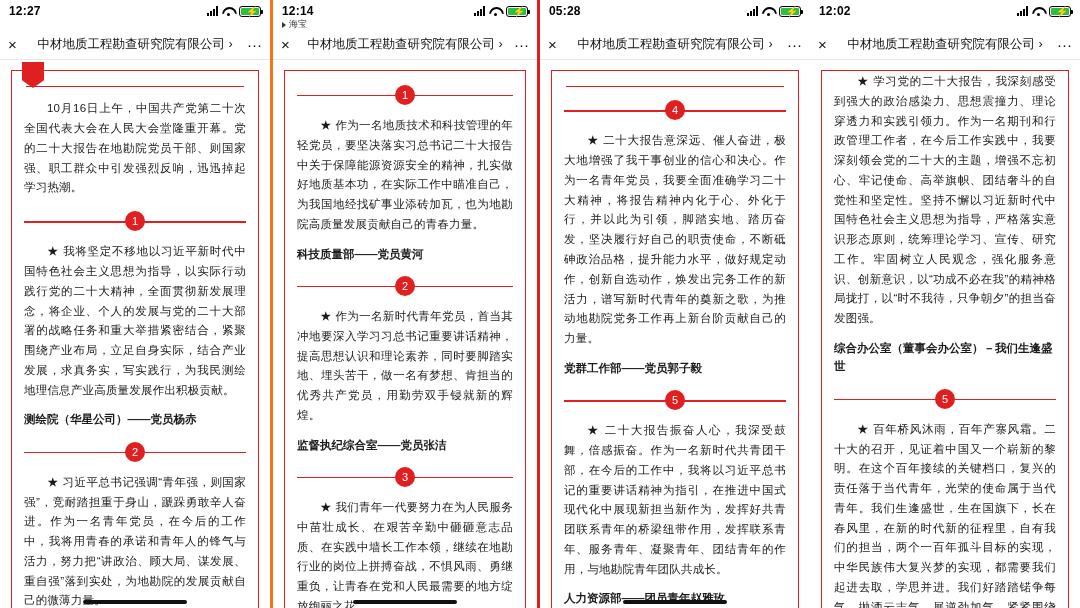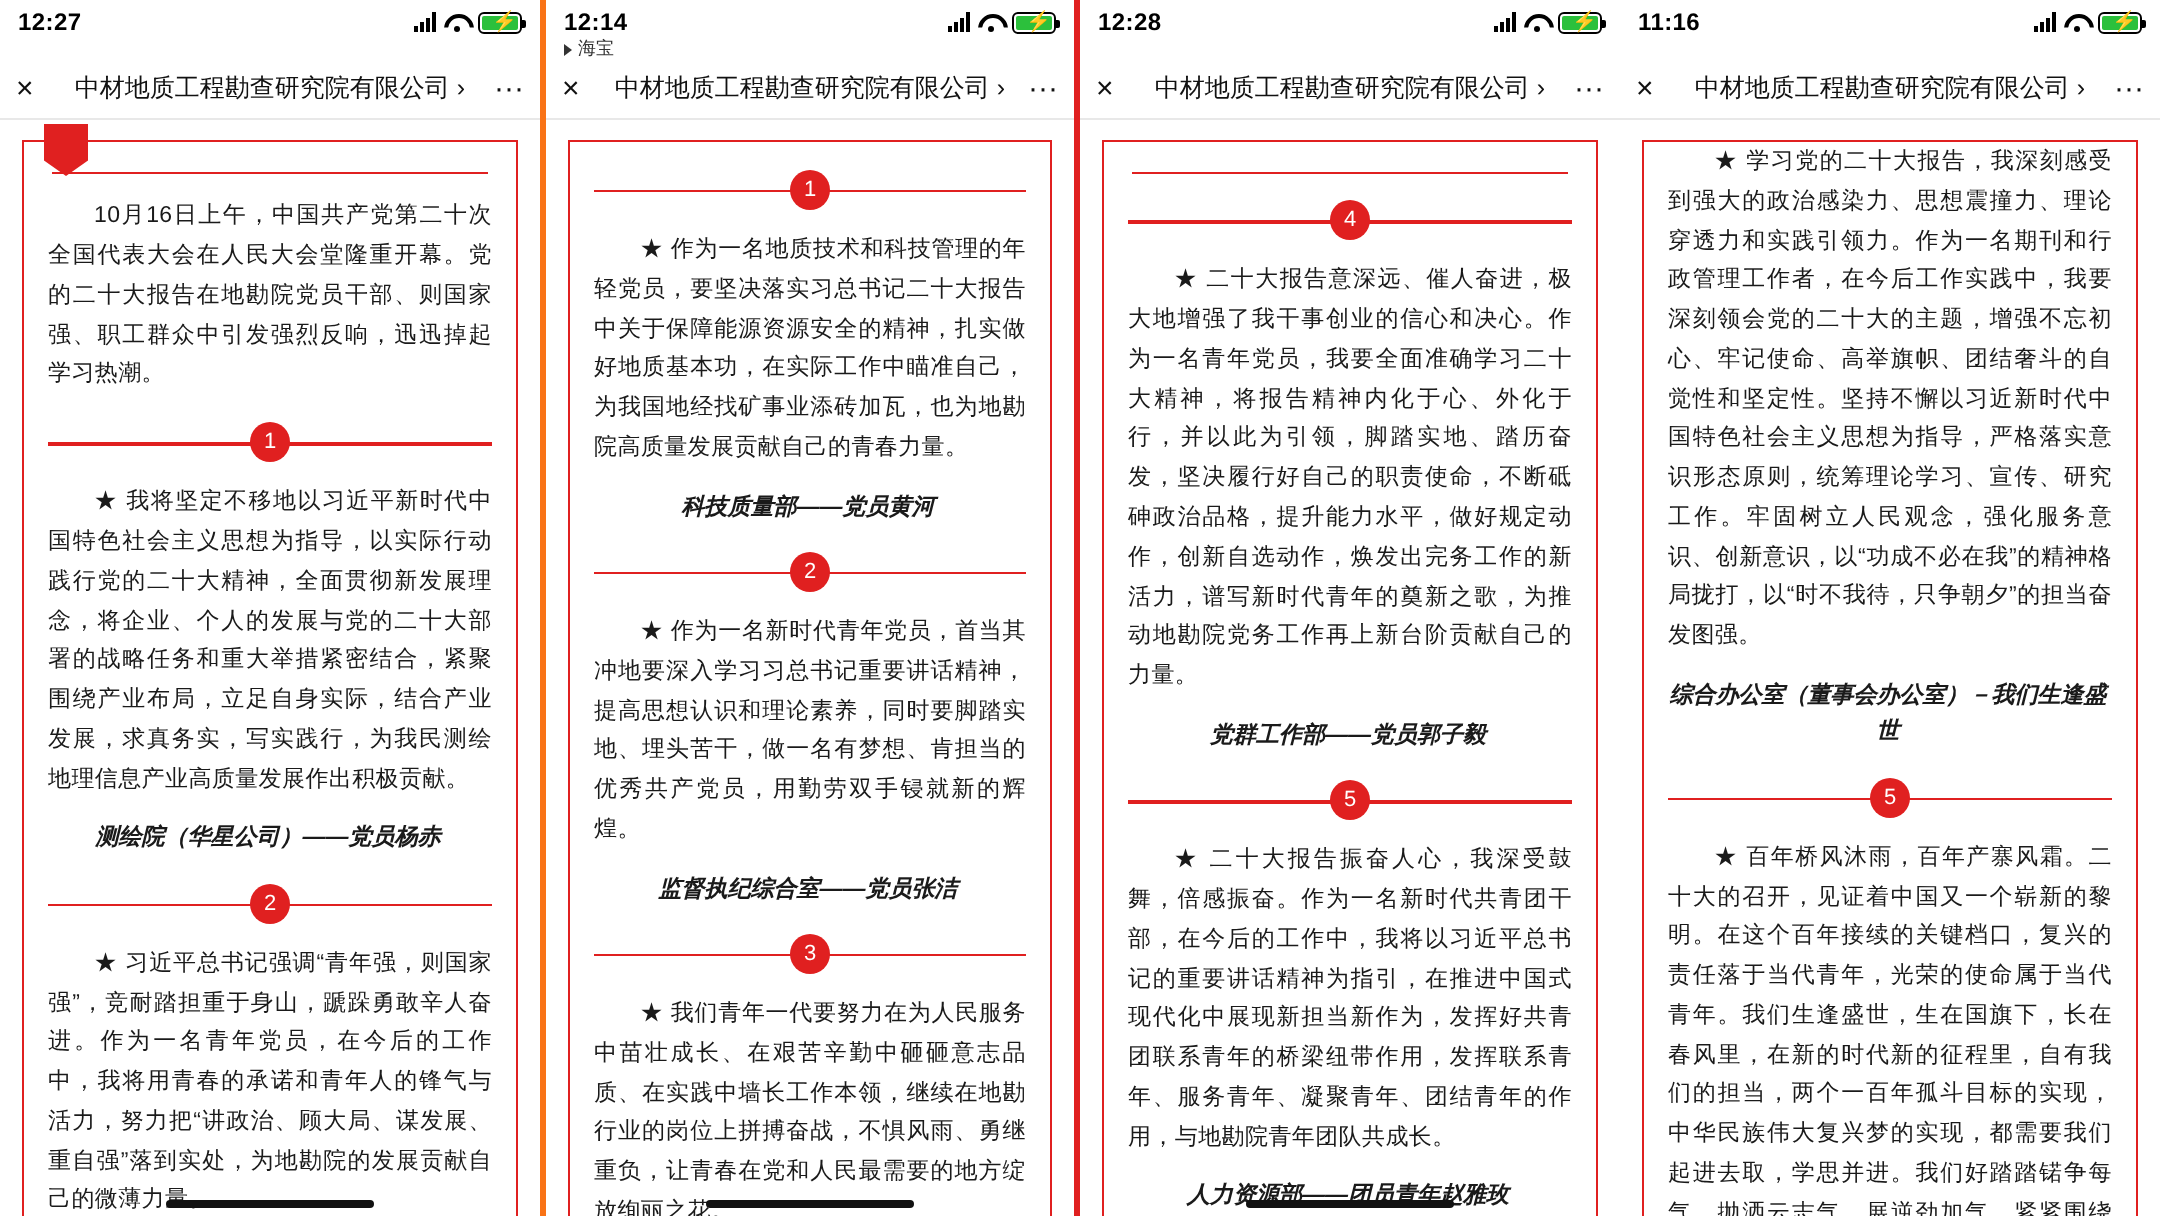--- a/index.html
+++ b/index.html
@@ -234,24 +234,23 @@
     color: #1a1a1a;
     text-align: justify;
     margin: 0 2px;
     letter-spacing: 0.2px;
   }
   .para.indent { text-indent: 2em; }
   .signature {
     font-size: 11.5px;
     font-weight: bold;
     color: #1a1a1a;
-    text-align: center;
+    text-align: left;
     margin: 10px 4px 0 2px;
     line-height: 1.6;
-    font-style: italic;
   }
   .homebar {
     position: absolute;
     left: 50%;
     transform: translateX(-50%);
     bottom: 4px;
     width: 104px;
     height: 4px;
     border-radius: 2px;
     background: #111;
@@ -345,21 +344,21 @@
           <div class="divider-with-node">
             <div class="numnode">3</div>
           </div>
           <div class="para indent">★ 我们青年一代要努力在为人民服务中苗壮成长、在艰苦辛勤中砸砸意志品质、在实践中墙长工作本领，继续在地勘行业的岗位上拼搏奋战，不惧风雨、勇继重负，让青春在党和人民最需要的地方绽放绚丽之花。</div>
         </div>
       </div>
       <div class="homebar"></div>
     </div>
     <div class="panel">
       <div class="statusbar">
-        <div class="clock">12:28</div>
+        <div class="clock">05:28</div>
         <div class="status-right">
           <div class="sig-bars">
             <i></i>
             <i></i>
             <i></i>
             <i></i>
           </div>
           <div class="wifi"></div>
           <div class="battery">
             <div class="fill" style="background: rgb(44, 192, 60); width: 100%;"></div>
@@ -386,21 +385,21 @@
             <div class="numnode">5</div>
           </div>
           <div class="para indent">★ 二十大报告振奋人心，我深受鼓舞，倍感振奋。作为一名新时代共青团干部，在今后的工作中，我将以习近平总书记的重要讲话精神为指引，在推进中国式现代化中展现新担当新作为，发挥好共青团联系青年的桥梁纽带作用，发挥联系青年、服务青年、凝聚青年、团结青年的作用，与地勘院青年团队共成长。</div>
           <div class="signature">人力资源部——团员青年赵雅玫</div>
         </div>
       </div>
       <div class="homebar"></div>
     </div>
     <div class="panel">
       <div class="statusbar">
-        <div class="clock">11:16</div>
+        <div class="clock">12:02</div>
         <div class="status-right">
           <div class="sig-bars">
             <i></i>
             <i></i>
             <i></i>
             <i></i>
           </div>
           <div class="wifi"></div>
           <div class="battery">
             <div class="fill" style="background: rgb(44, 192, 60); width: 100%;"></div>

